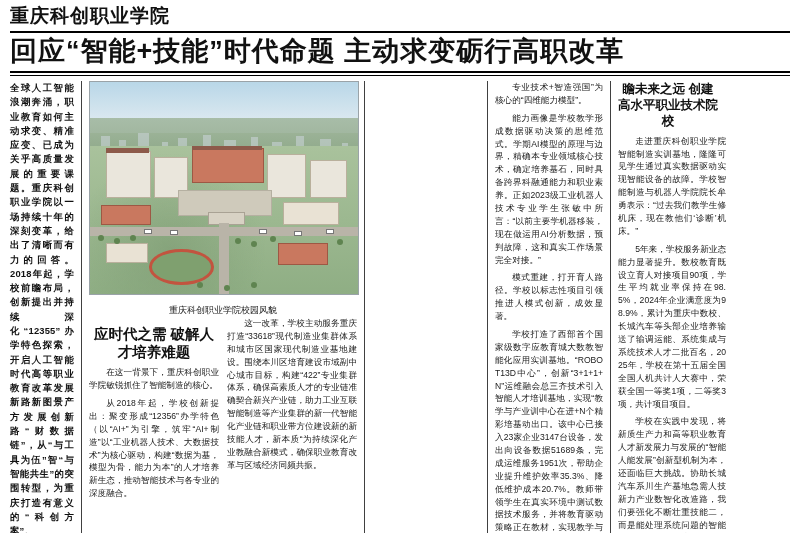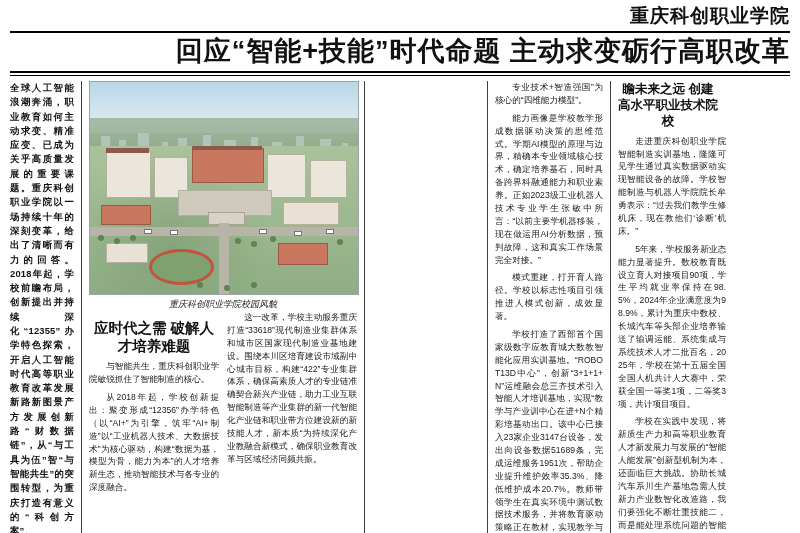--- a/index.html
+++ b/index.html
@@ -6,21 +6,21 @@
   body{
     width:800px;height:533px;
     background:#ffffff;
     font-family:"Liberation Serif","DejaVu Serif",serif;
     color:#111;
     overflow:hidden;
   }
   .page{position:relative;width:800px;height:533px;box-sizing:border-box;padding:6px 10px 8px 10px;}
 
   
-  .masthead{text-align:right;}
+  .masthead{text-align:left;}
   .school-name{
     font-size:19px;font-weight:bold;letter-spacing:1px;line-height:1.1;
     font-family:"Liberation Sans","DejaVu Sans",sans-serif;
   }
   .rule{height:2px;background:#000;margin:4px 0 3px 0;}
   .headline{
     font-size:27px;font-weight:bold;letter-spacing:1px;line-height:1.15;margin:3px 0 4px 0;
     font-family:"Liberation Sans","DejaVu Sans",sans-serif;
   }
   .under-rules{margin-bottom:5px;}
@@ -62,23 +62,22 @@
   .bldg.red{background:#c9785f;border-color:#9d5844;}
   .bldg.tall{background:#eae6dc;}
   .roof{position:absolute;background:#8d5a4a;}
   .plaza{position:absolute;background:#cfcabb;border:1px solid #b5b0a1;}
   .track{position:absolute;border:3px solid #c2543f;border-radius:50%;background:#7fa06f;}
   .road{position:absolute;background:#b9b4a8;}
   .tree{position:absolute;width:6px;height:6px;border-radius:50%;background:#5f8450;}
   .car{position:absolute;width:6px;height:3px;background:#fff;border:1px solid #777;}
   .gate{position:absolute;background:#d8d2c4;border:1px solid #a9a294;}
   .photo-cap{
-    text-align:center;font-size:9px;margin-top:3px;color:#222;
-    font-family:"Liberation Sans","DejaVu Sans",sans-serif;
-    font-style:italic;
+    text-align:center;font-size:9px;margin-top:9px;color:#222;
+    font-family:"Liberation Sans","DejaVu Sans",sans-serif;
   }
 
   .sub-head{
     font-size:14.5px;font-weight:bold;line-height:1.25;text-align:center;margin:8px 0 5px 0;
     font-family:"Liberation Sans","DejaVu Sans",sans-serif;
   }
   .col-head{
     font-size:12.5px;font-weight:bold;line-height:1.3;text-align:center;margin:0 8px 5px 0;
     font-family:"Liberation Sans","DejaVu Sans",sans-serif;
   }
@@ -175,21 +174,21 @@
             <div class="tree" style="left:60%;top:92%"></div>
           </div>
         </div>
         <div class="photo-cap">重庆科创职业学院校园风貌</div>
       </div>
 
       <div class="two-col">
         <div>
           <div class="sub-head">应时代之需
 破解人才培养难题</div>
-          <p class="body">与智能共生，重庆科创职业学院敏锐抓住了智能制造的核心。</p>
+          <p class="body">在这一背景下，重庆科创职业学院敏锐抓住了智能制造的核心。</p>
           <p class="body">从2018年起，学校创新提出：聚变形成“12356”办学特色（以“AI+”为引擎，筑牢“AI+制造”以“工业机器人技术、大数据技术”为核心驱动，构建“数据为基，模型为骨，能力为本”的人才培养新生态，推动智能技术与各专业的深度融合。</p>
         </div>
         <div>
           <p class="body">这一改革，学校主动服务重庆打造“33618”现代制造业集群体系和城市区国家现代制造业基地建设。围绕本川区培育建设市域副中心城市目标，构建“422”专业集群体系，确保高素质人才的专业链准确契合新兴产业链，助力工业互联智能制造等产业集群的新一代智能化产业链和职业带方位建设新的新技能人才，新本质“为持续深化产业教融合新模式，确保职业教育改革与区域经济同频共振。</p>
 
         </div>
       </div>
     </div>
 
     <div class="vrule"></div>

